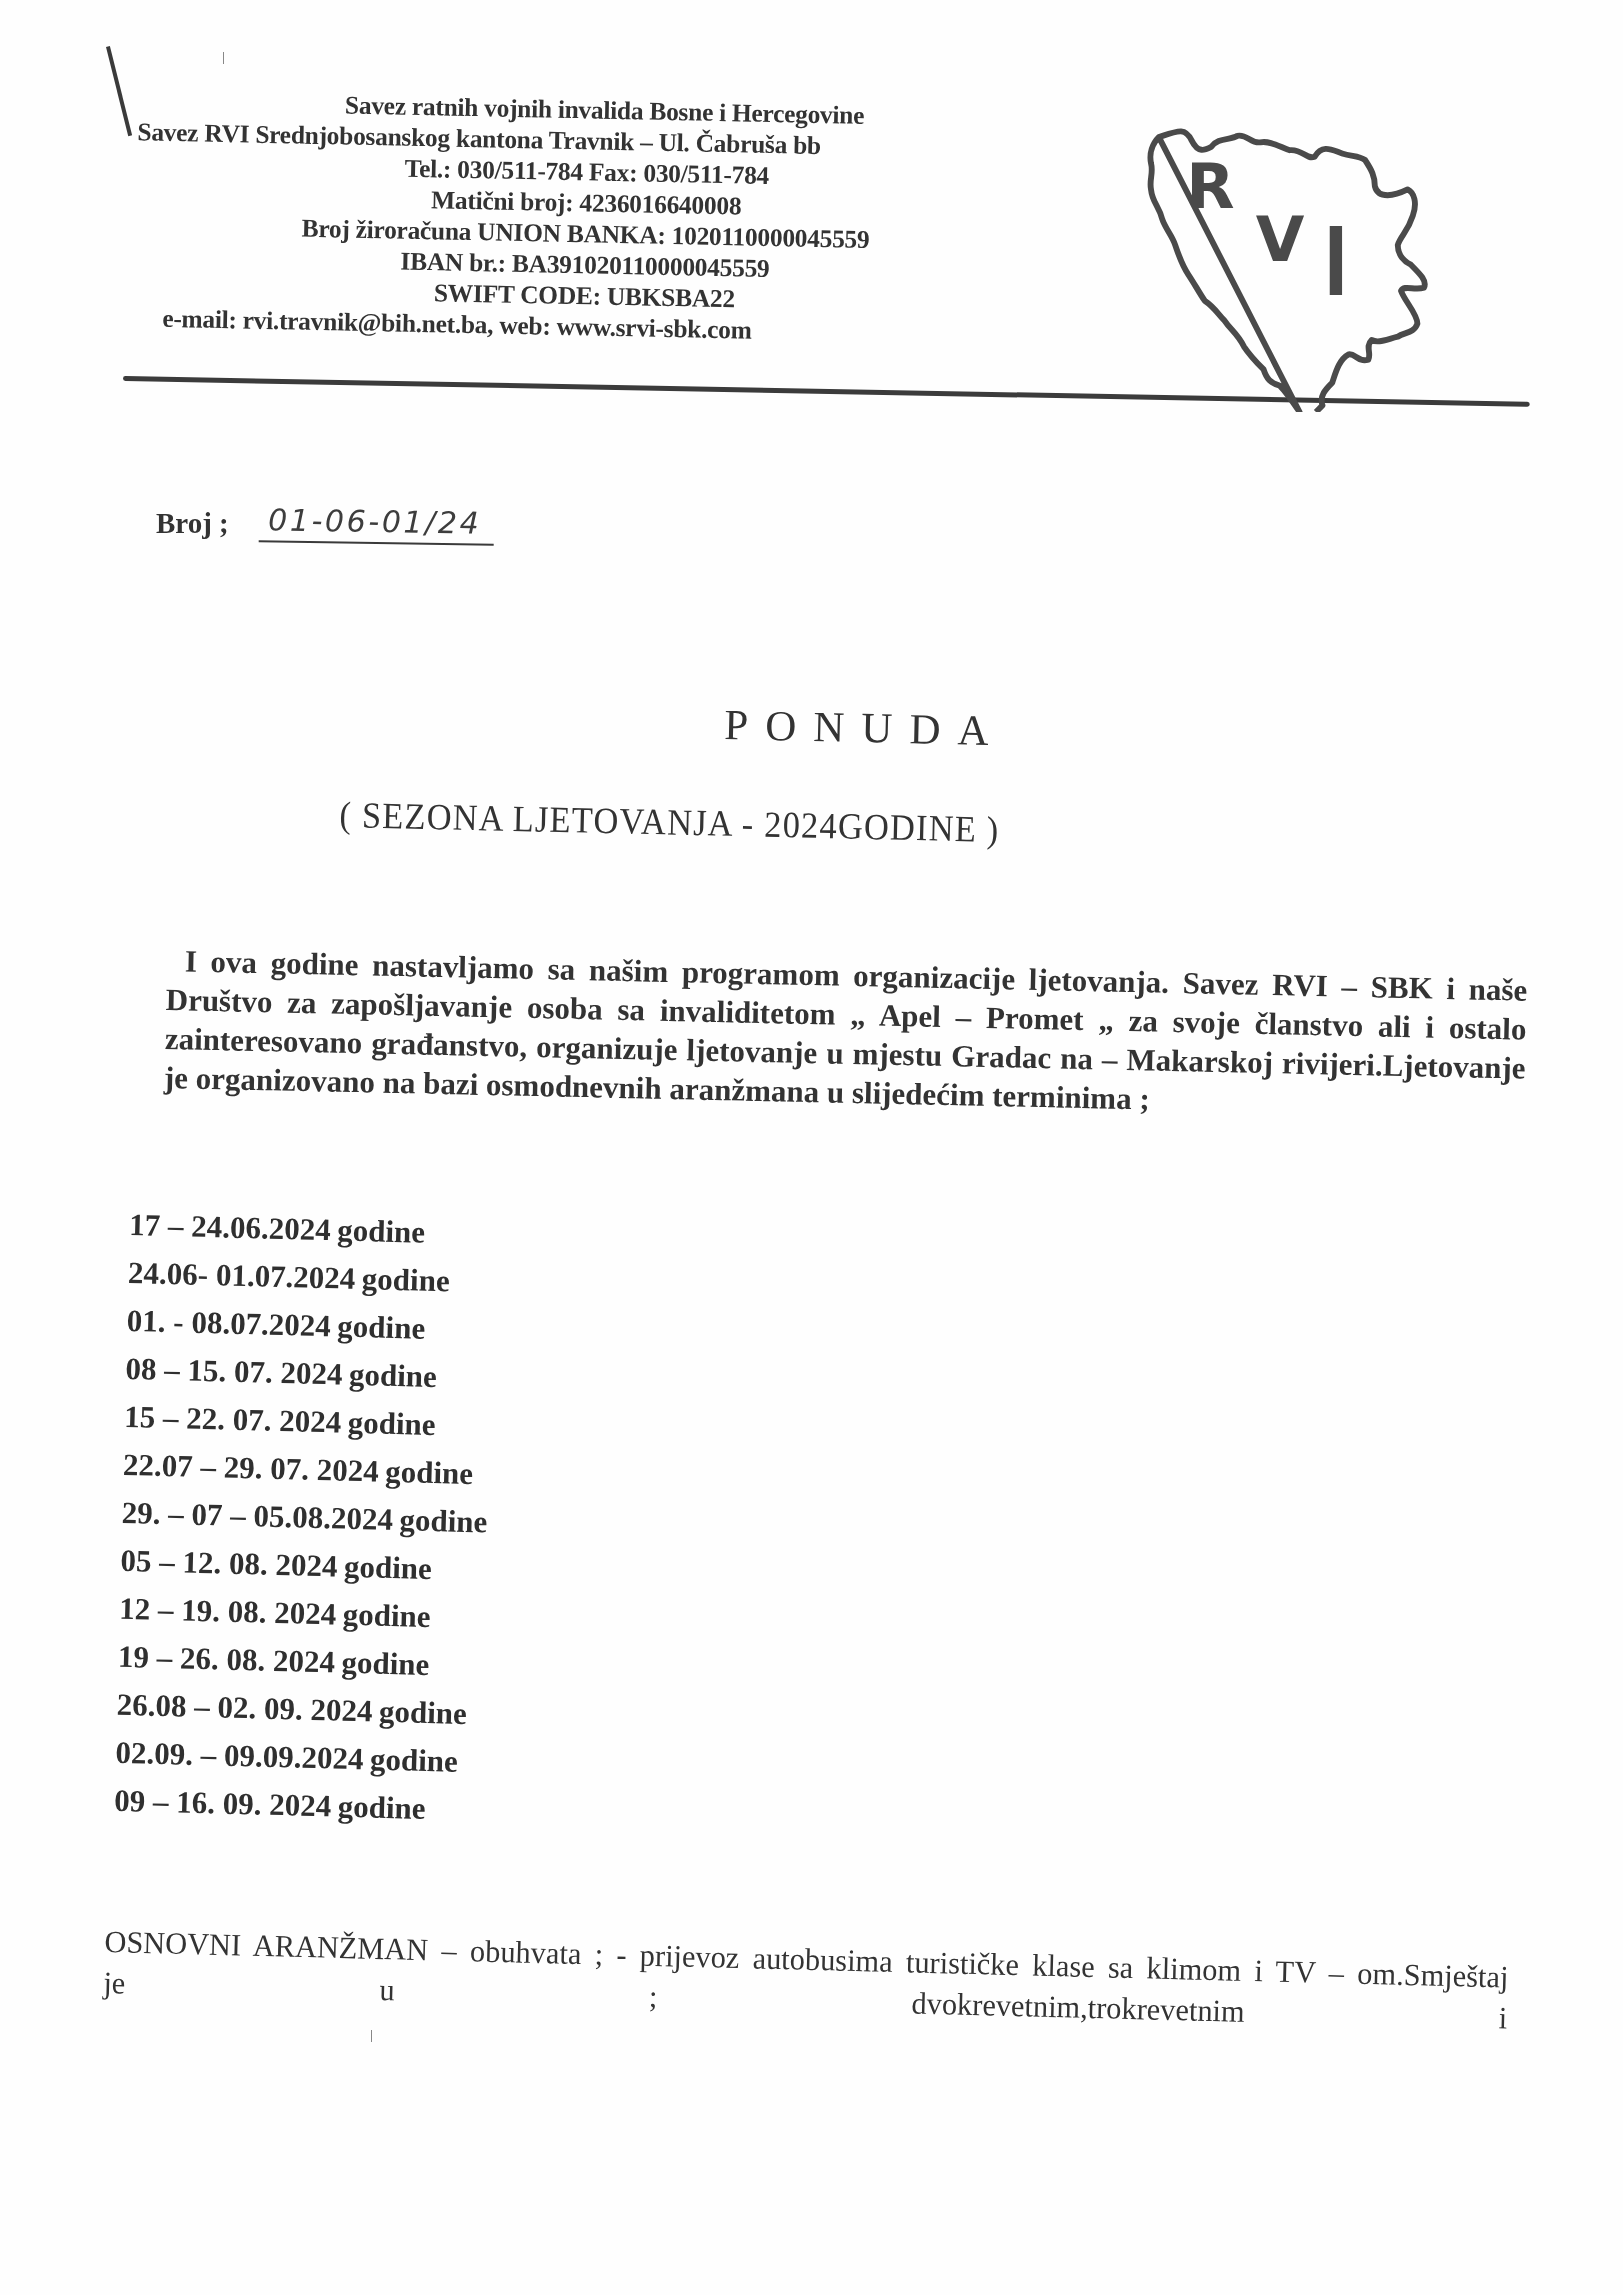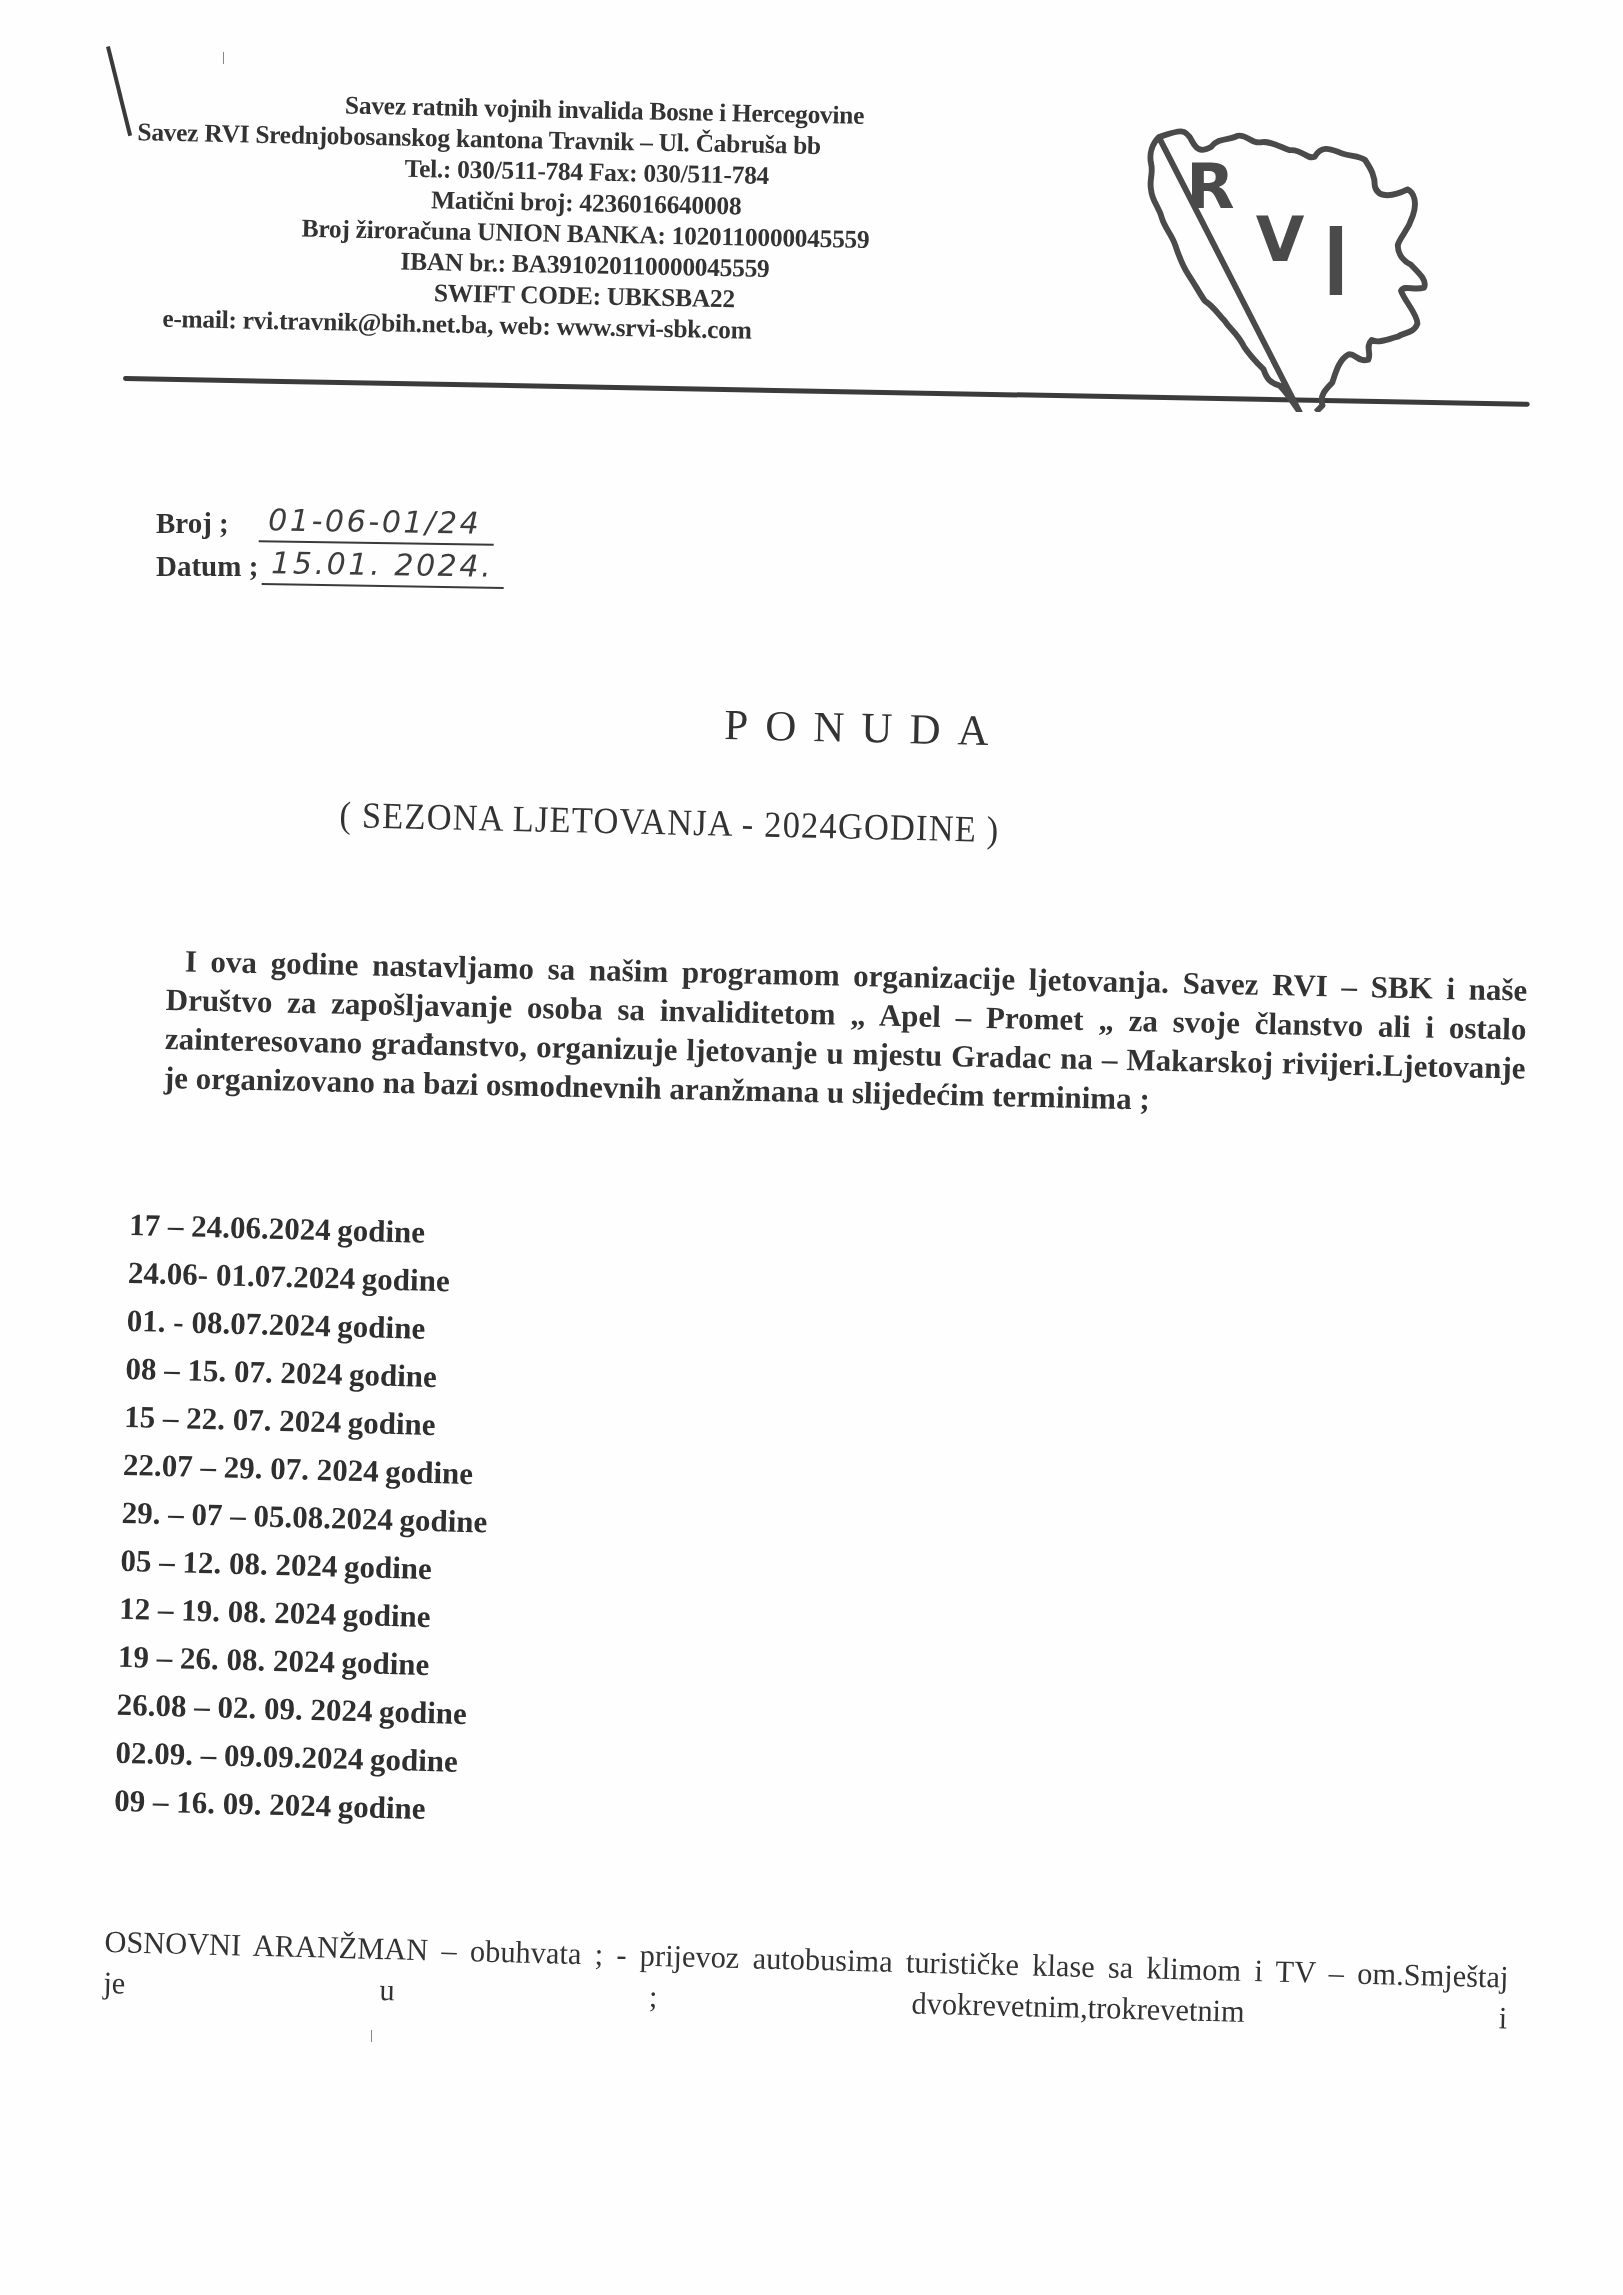--- a/index.html
+++ b/index.html
@@ -208,24 +208,20 @@
     <path d="M 30 20 C 60 10, 70 5, 80 25 C 90 45, 100 40, 110 35 C 120 20, 140 25, 150 18 C 165 15, 170 30, 185 28 C 200 25, 215 35, 230 40 C 250 38, 255 55, 268 50 C 280 30, 295 40, 310 45 C 325 50, 335 48, 345 55 C 355 70, 360 80, 360 95 C 365 115, 390 110, 410 100 C 420 105, 425 120, 418 140 C 410 165, 400 170, 395 185 C 395 200, 405 210, 415 215 C 430 230, 440 240, 435 250 C 420 255, 405 245, 400 255 C 405 270, 425 290, 425 305 C 420 320, 405 318, 395 325 C 375 330, 365 335, 355 330 C 345 340, 355 350, 350 360 C 335 365, 330 350, 320 352 C 305 360, 300 380, 295 395 C 285 405, 275 415, 280 430 L 270 440 M 245 440 C 235 425, 225 410, 215 400 C 200 395, 195 390, 190 375 C 180 365, 170 355, 160 340 C 150 320, 140 315, 130 300 C 120 290, 115 280, 100 270 C 90 255, 85 245, 75 230 C 65 215, 60 200, 55 185 C 50 170, 40 160, 35 145 C 30 125, 20 120, 18 100 C 15 85, 22 75, 18 60 C 15 45, 20 30, 30 20 Z" fill="none" stroke="#4a4a4a" stroke-width="9" stroke-linejoin="round"></path>
     <text x="72" y="128" font-family="DejaVu Sans, sans-serif" font-weight="bold" font-size="96" fill="#4a4a4a">R</text>
     <text x="178" y="210" font-family="DejaVu Sans, sans-serif" font-weight="bold" font-size="96" fill="#4a4a4a">V</text>
     <text x="282" y="262" font-family="DejaVu Sans, sans-serif" font-weight="bold" font-size="100" fill="#4a4a4a" transform="scale(1,1.45) translate(0,-82)">I</text>
   </svg>
 
   <div class="ref-block">
     <div class="ref-row">
       <span class="ref-label">Broj ;</span>
       <span class="hand num">01-06-01/24</span>
-    </div>
-    <div class="ref-row">
-      <span class="ref-label">Datum ;</span>
-      <span class="hand date">15.01. 2024.</span>
     </div>
   </div>
 
   <div class="title">PONUDA</div>
   <div class="subtitle">( SEZONA  LJETOVANJA  - 2024GODINE )</div>
 
   <p class="intro">I ova godine nastavljamo sa našim programom organizacije ljetovanja. Savez RVI – SBK i naše Društvo za zapošljavanje osoba sa invaliditetom „ Apel – Promet „ za svoje članstvo ali i ostalo zainteresovano građanstvo, organizuje ljetovanje u mjestu Gradac na – Makarskoj rivijeri.Ljetovanje je organizovano na bazi osmodnevnih aranžmana u slijedećim terminima ;</p>
 
   <ul class="dates" id="terms-list">
       <li><span>17 – 24.06.2024</span><span class="suffix">godine</span></li>

